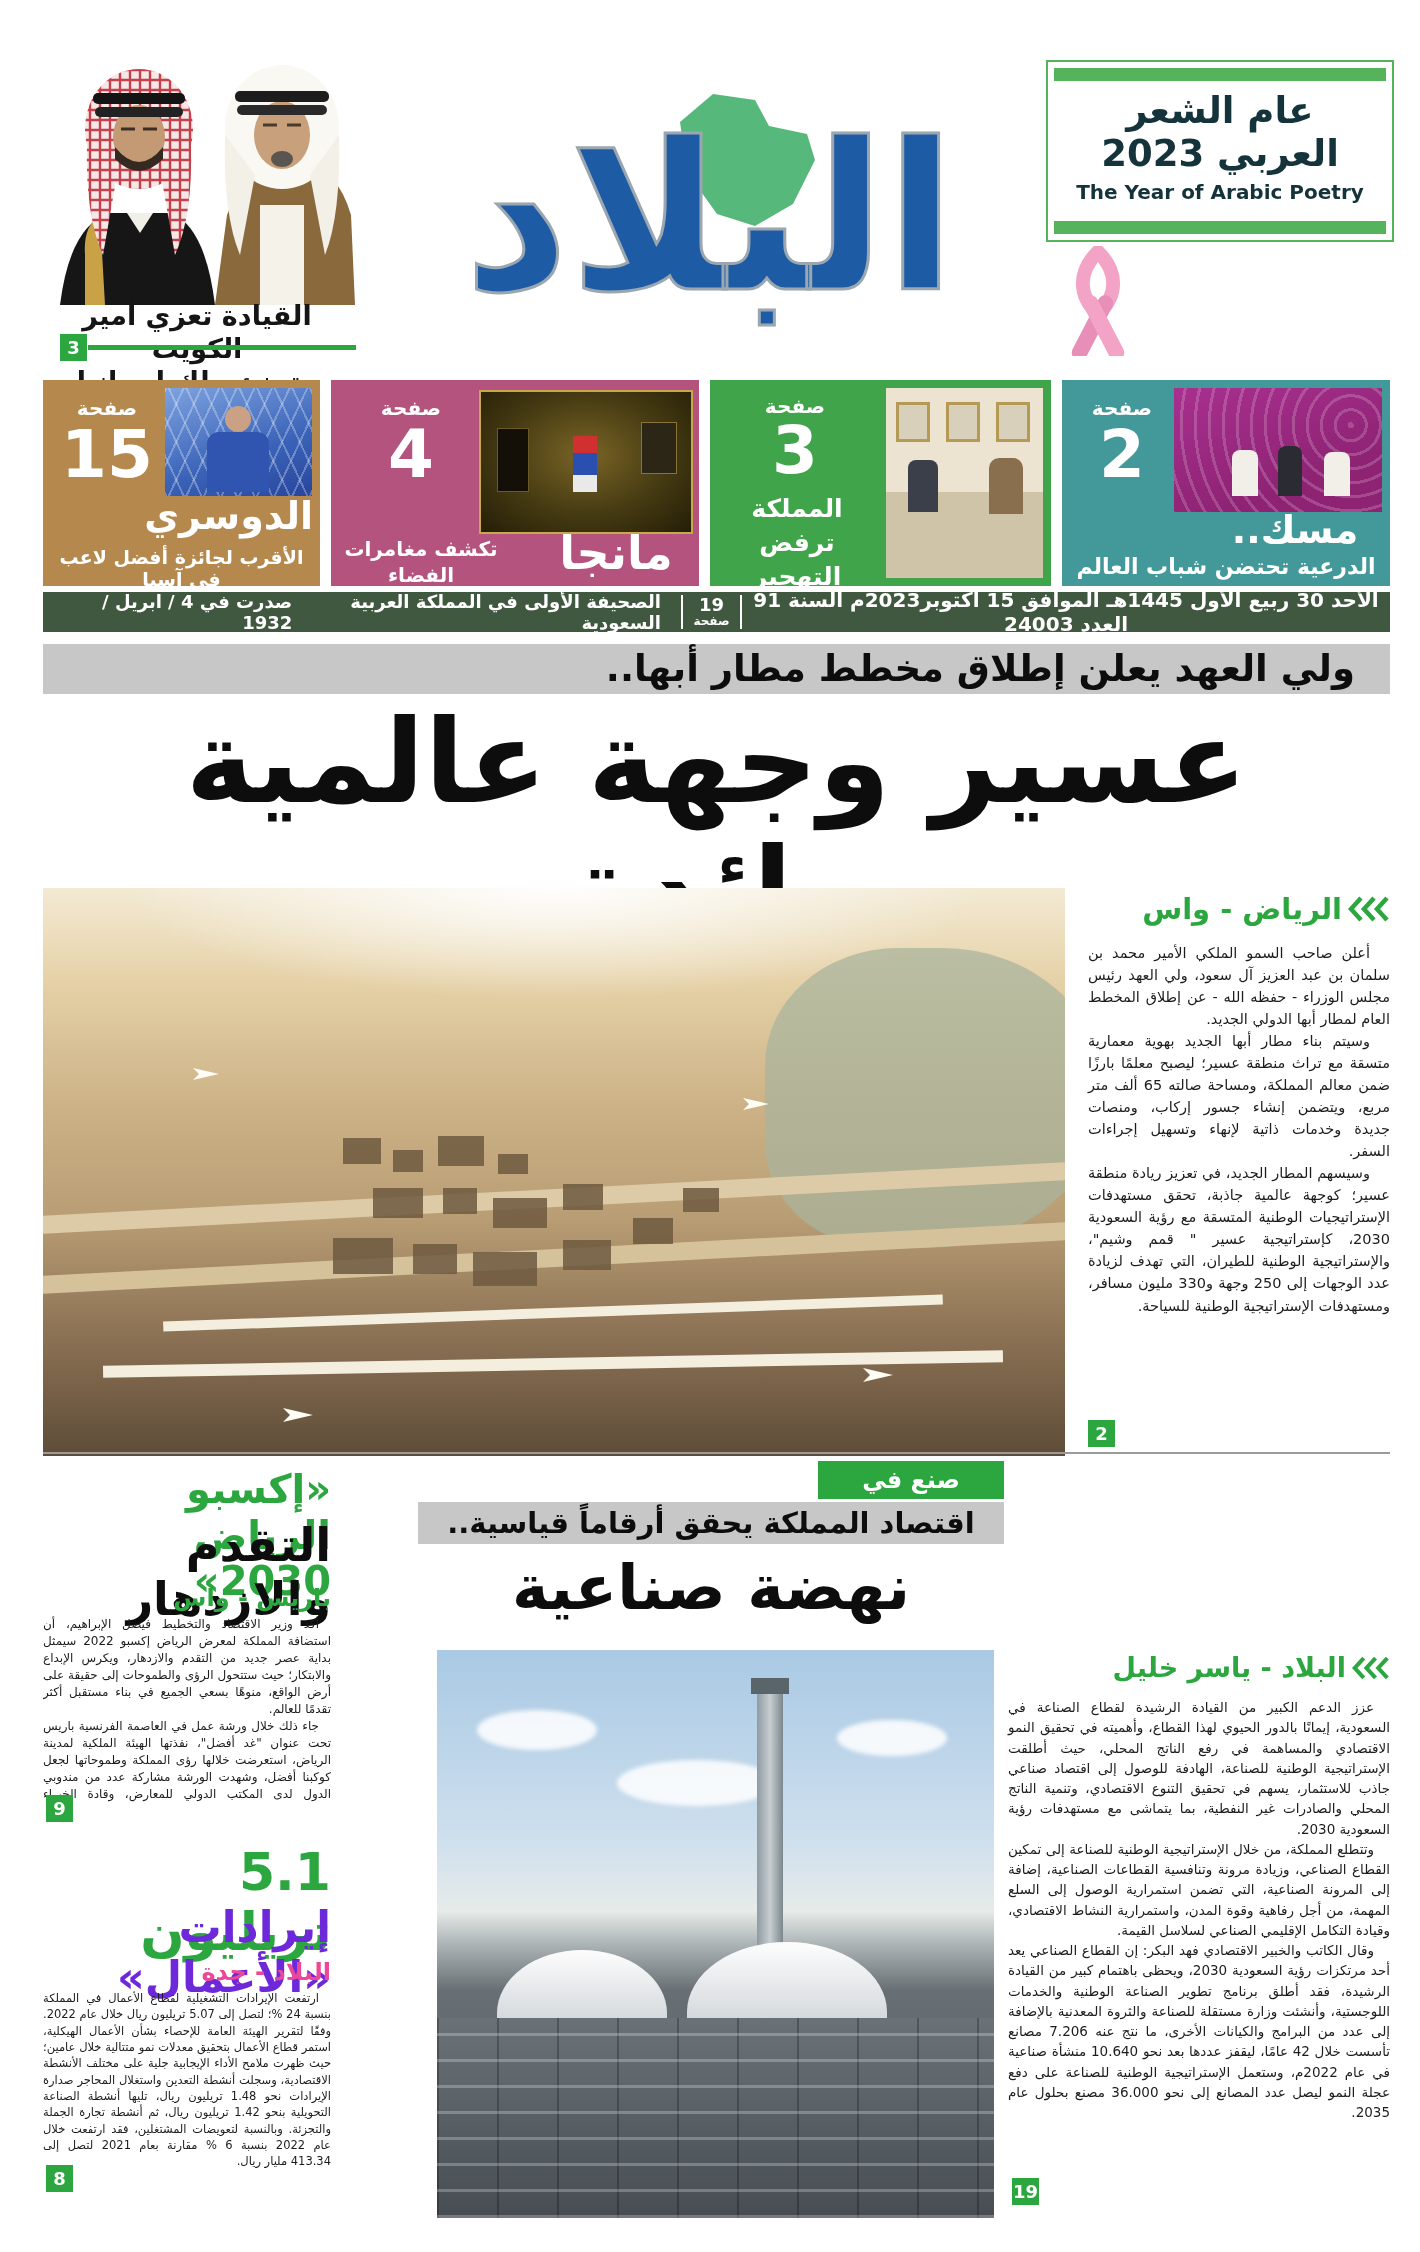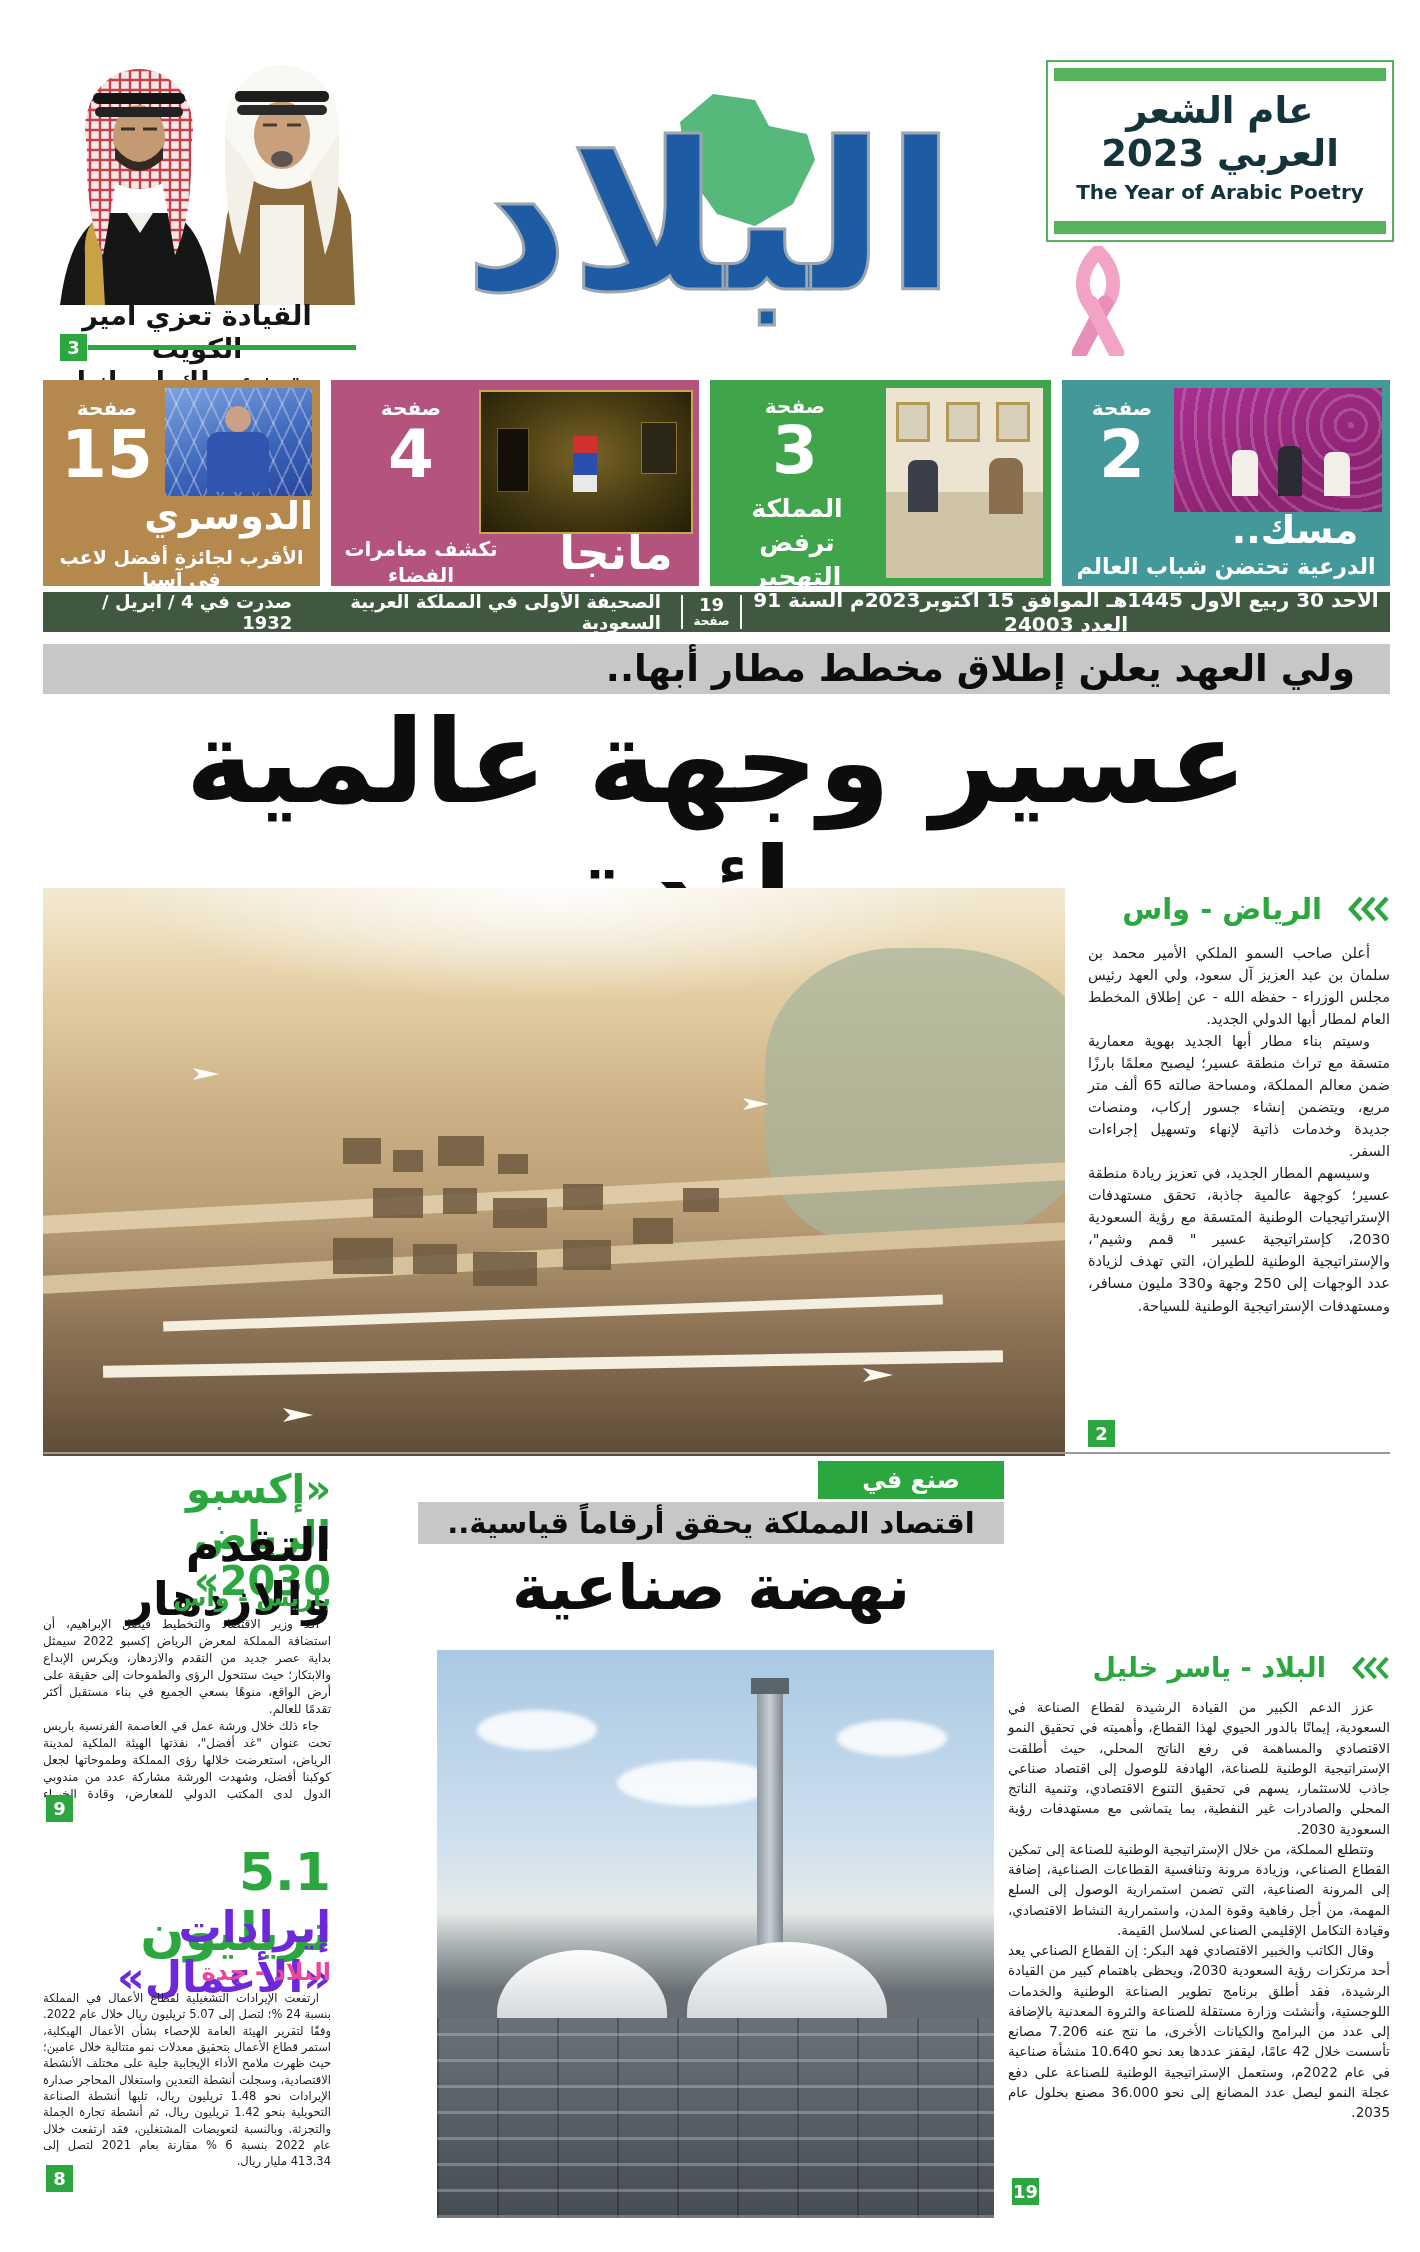--- a/index.html
+++ b/index.html
@@ -88,21 +88,21 @@
           font-size:37px;font-weight:900;line-height:50px;padding-right:0;box-sizing:border-box;}
   .kicker-inner{position:absolute;right:35px;top:0;}
   .headline{left:43px;top:698px;width:1347px;text-align:center;font-size:116px;font-weight:900;color:#0d0d0d;line-height:1.1;}
   .airport{left:43px;top:888px;width:1022px;height:568px;overflow:hidden;background:
       radial-gradient(ellipse 60% 28% at 50% 0%,rgba(255,255,255,.95),rgba(255,255,255,0) 70%),
       linear-gradient(180deg,#f3ead4 0%,#e6d2a8 16%,#cdb287 38%,#b99d74 58%,#8d7355 78%,#5e4c38 100%);}
   .airport .water{position:absolute;right:-40px;top:60px;width:340px;height:300px;background:#a9b49c;border-radius:45% 55% 60% 40%;opacity:.75;}
   .airport .runway1{position:absolute;left:-20px;top:300px;width:1100px;height:18px;background:#dccba6;transform:rotate(-3deg);box-shadow:0 60px 0 #d5c29b;}
   .airport svg{position:absolute;left:0;top:0;width:100%;height:100%;}
   .main-col{left:1088px;top:892px;width:302px;}
-  .byline-row{display:flex;align-items:center;gap:26px;color:#2ca63f;font-size:29px;font-weight:900;}
+  .byline-row{display:flex;align-items:center;gap:6px;color:#2ca63f;font-size:29px;font-weight:900;}
   .byline-row svg{flex:0 0 auto;}
   .main-col .body{margin-top:16px;}
   .body p{margin:0;text-align:justify;text-indent:20px;color:#1c1c1c;}
   .main-col .body p{font-size:14.5px;line-height:1.52;}
   .mainstory-pagebox{left:1088px;top:1420px;}
   .divider{left:43px;top:1452px;width:1347px;height:2px;background:#9b9b9b;}
   
   .leftcol{left:43px;width:288px;}
   .expo-kicker{top:1466px;text-align:right;font-size:40px;font-weight:900;color:#2ca63f;}
   .expo-headline{top:1518px;text-align:right;font-size:46px;font-weight:900;color:#0d0d0d;}

